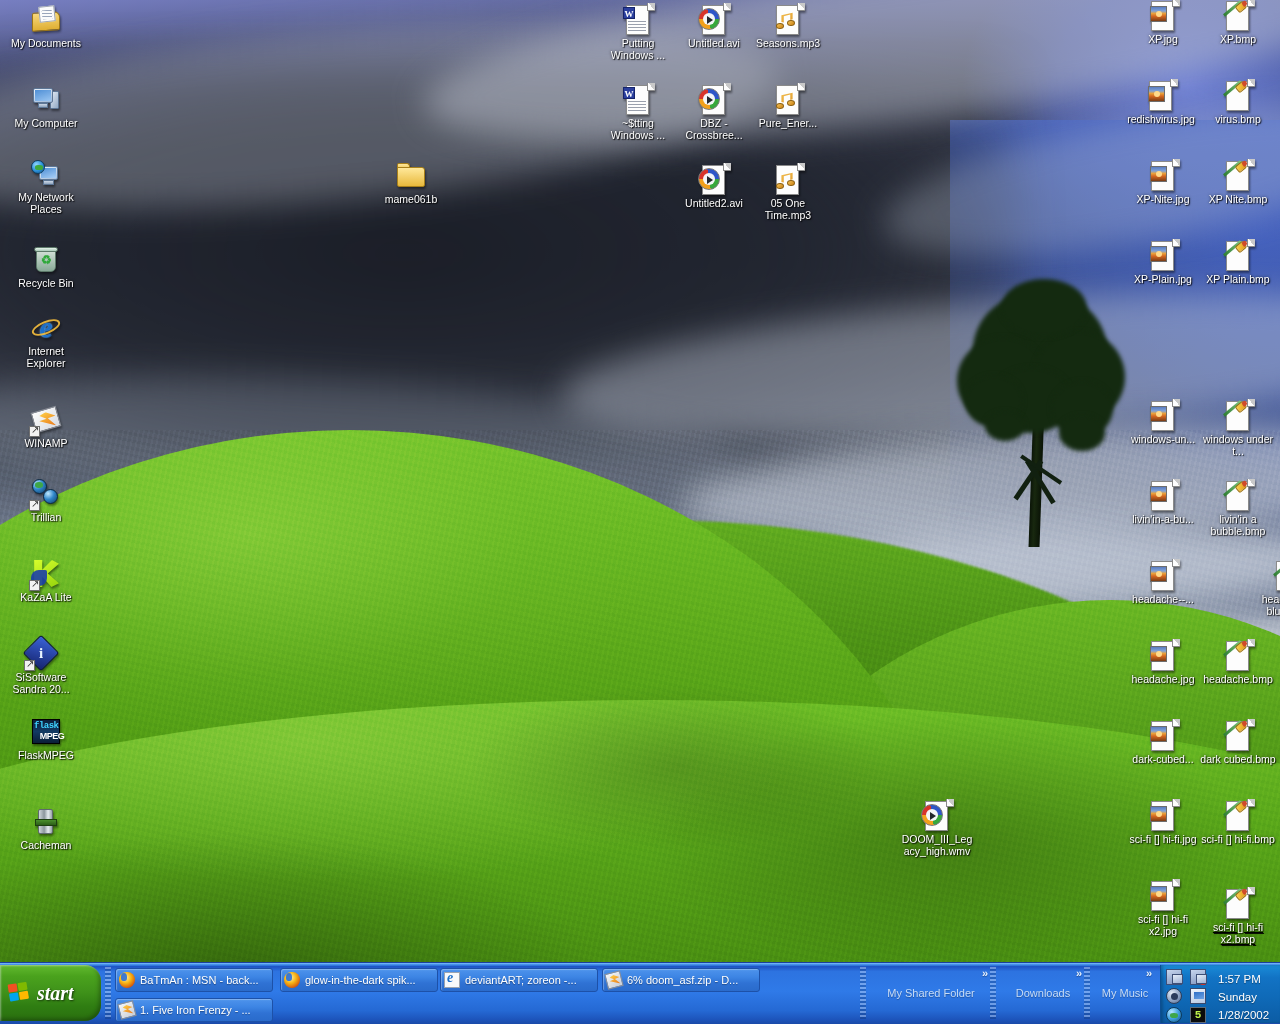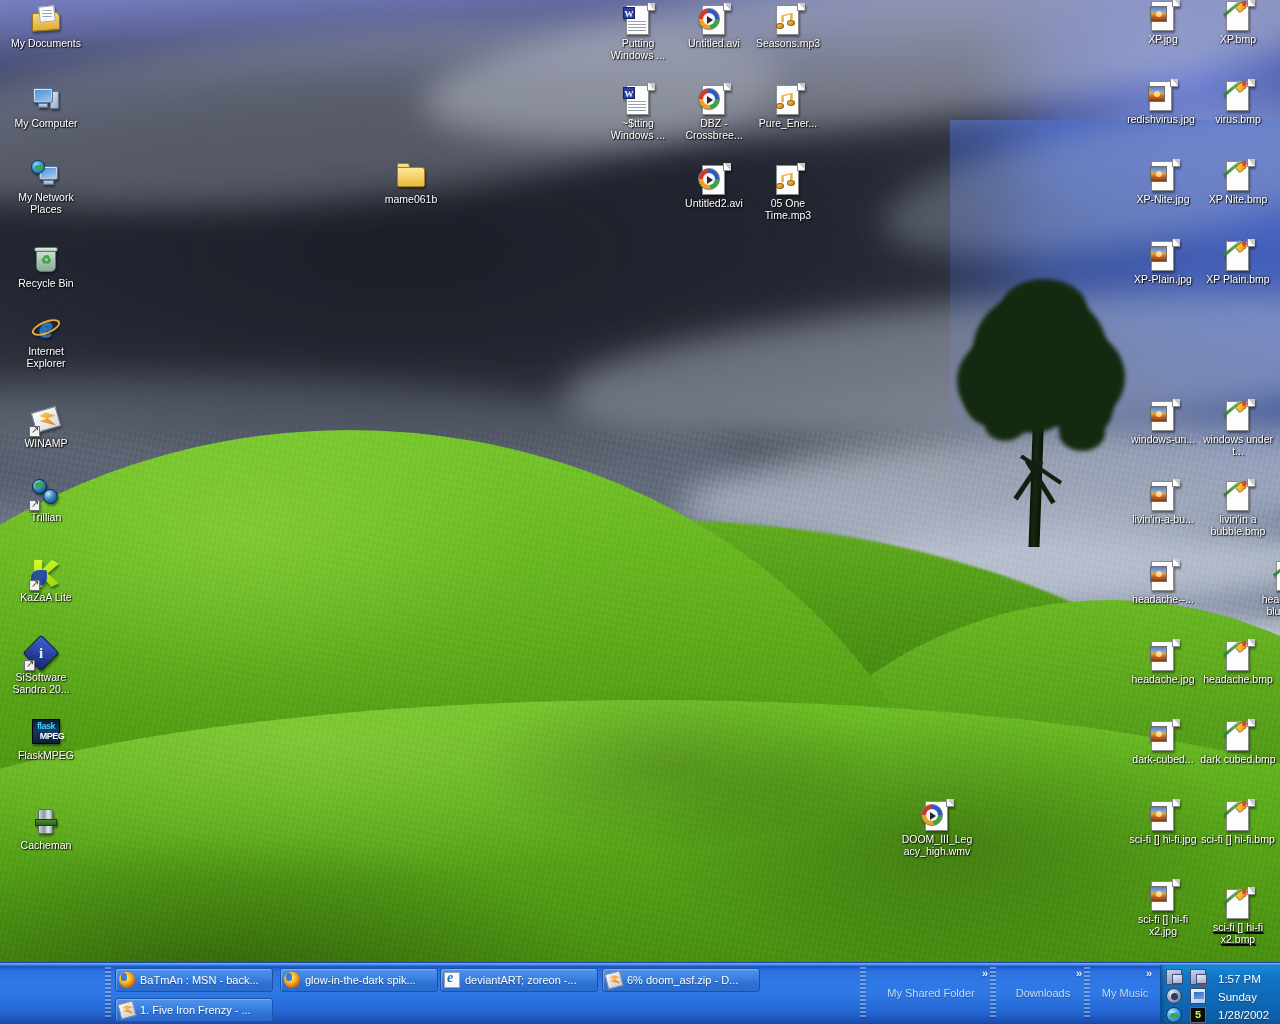--- a/index.html
+++ b/index.html
@@ -363,21 +363,21 @@
   }
   
   .ic-flask .box {
     position:absolute; left:2px; top:3px; width:28px; height:25px;
     background:linear-gradient(180deg,#0c1e3a 0%,#123a63 50%,#0b1e37 100%);
     border:1px solid #000;
   }
   .ic-flask .t1 {
     position:absolute; left:4px; top:5px; width:24px; height:10px;
     color:#3fd2ff; font-size:9px; font-weight:bold; line-height:10px;
-    font-family:Liberation Sans, sans-serif; letter-spacing:-.5px;
+    font-family:Liberation Mono, monospace; letter-spacing:-.5px;
   }
   .ic-flask .t2 {
     position:absolute; left:4px; top:15px; width:36px; height:10px;
     color:#ffffff; font-size:9px; font-weight:bold; line-height:10px; letter-spacing:-.5px;
   }
   
   .ic-cache .chip {
     position:absolute; left:8px; top:3px; width:15px; height:25px;
     background:linear-gradient(90deg,#cfd6da,#8b969c 40%,#e5ebee 70%,#9aa5ab);
     border:1px solid #5f696e; border-radius:2px;
@@ -1062,20 +1062,29 @@
             <div class="tip"></div>
           </div>
         </div>
         <div class="lbl">sci-fi [] hi-fi x2.bmp</div>
       </div>
     </div>
 
   <div id="taskbar">
     <div class="tb-topglow"></div>
 
+    <div id="start-button">
+      <div class="flag">
+        <i class="fl-r"></i>
+          <i class="fl-g"></i>
+          <i class="fl-b"></i>
+          <i class="fl-y"></i>
+      </div>
+      <span class="stxt">start</span>
+    </div>
 
     <div class="tb-grip" style="left:105px;"></div>
 
     <div id="taskbtn-layer">
         <div class="task-btn" style="left: 115px; top: 5px; width: 158px;">
           <span class="tico">
             <div class="ico-msn"></div>
           </span>
           <span class="tlbl">BaTmAn : MSN - back...</span>
         </div>

